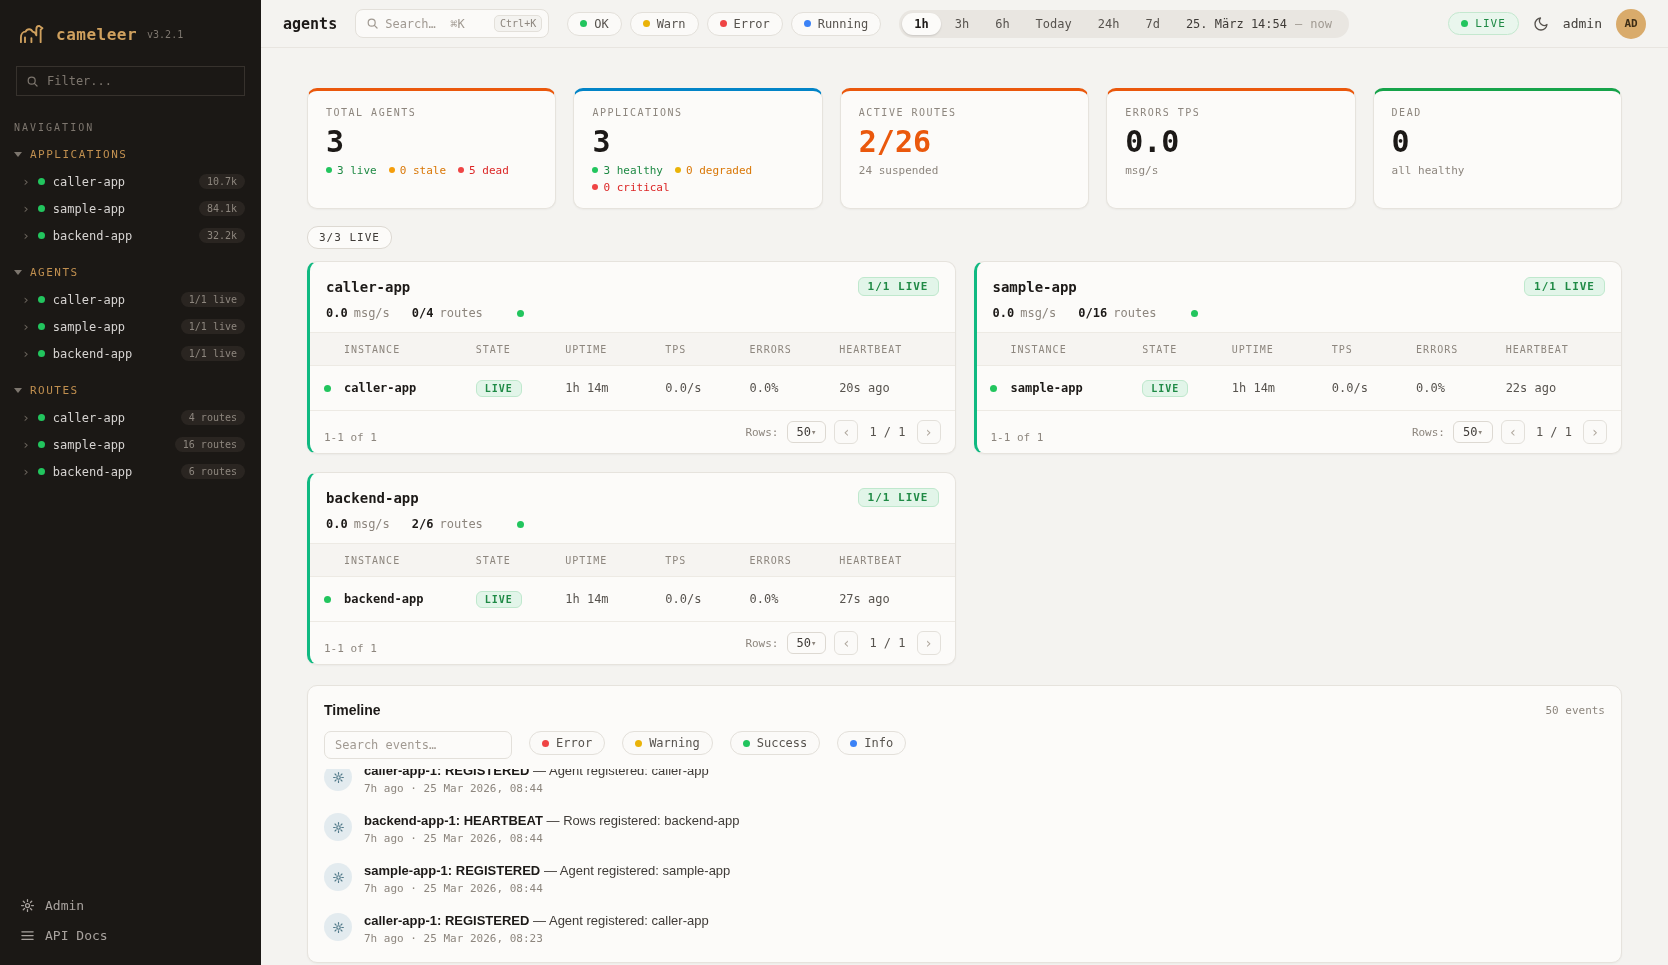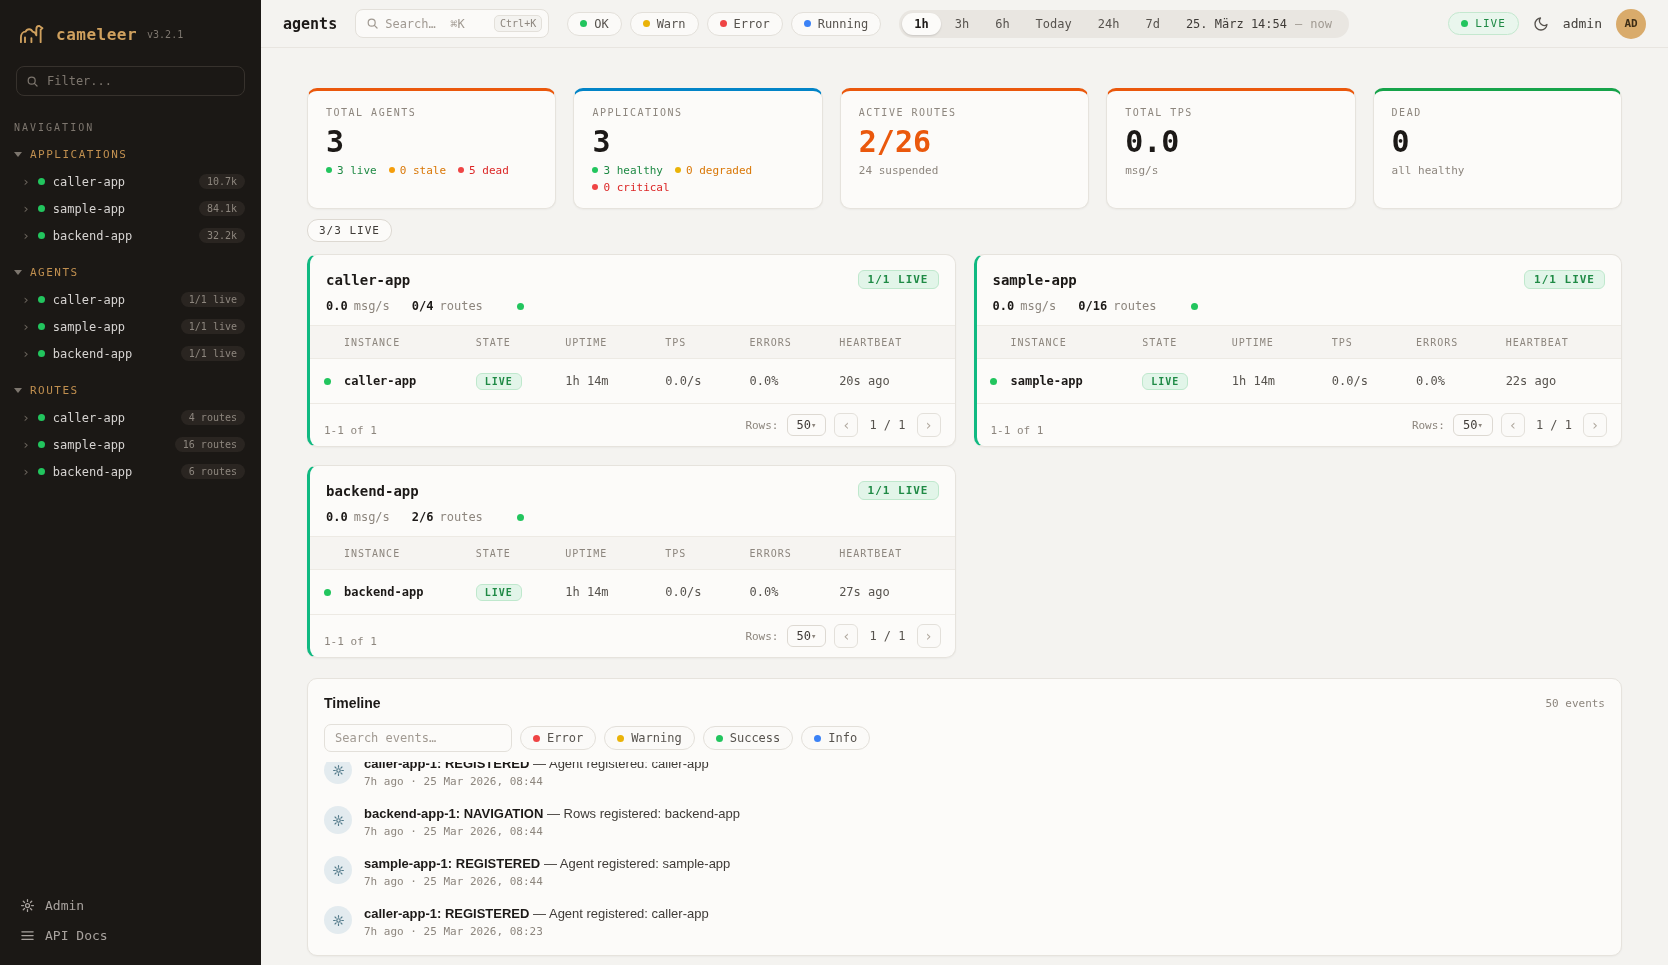--- a/index.html
+++ b/index.html
@@ -8,21 +8,21 @@
   button{font:inherit;background:none;border:none;cursor:pointer;color:inherit}
   input{font:inherit;outline:none}
 
   
   .sidebar{width:261px;flex-shrink:0;background:#1b1815;display:flex;flex-direction:column;height:100%}
   .logo-row{display:flex;align-items:center;gap:10px;padding:20px 18px 12px}
   .logo-name{color:#cfa05e;font-size:16px;font-weight:700;letter-spacing:.5px}
   .logo-ver{color:#7d766e;font-size:10px}
   .side-filter{position:relative;margin:6px 16px 10px}
   .side-filter svg{position:absolute;left:10px;top:9px}
-  .side-filter input{width:100%;background:transparent;border:1px solid #37322d;border-radius:8px;padding:7px 10px 7px 30px;color:#d6d3d1;font-size:12px}
+  .side-filter input{width:100%;background:transparent;border:1px solid #37322d;border-radius:0;padding:7px 10px 7px 30px;color:#d6d3d1;font-size:12px}
   .side-filter input::placeholder{color:#7d766e}
   .nav-label{padding:16px 20px 10px 14px;font-size:10px;letter-spacing:2px;color:#7d766e}
   .side-section{margin-bottom:12px}
   .sec-head{display:flex;align-items:center;gap:8px;padding:5px 20px 7px 14px;cursor:pointer;background:none;width:100%;text-align:left}
   .sec-caret{width:0;height:0;border-left:4px solid transparent;border-right:4px solid transparent;border-top:5px solid #7d766e}
   .sec-label{font-size:11px;letter-spacing:1.5px;color:#c08f4f}
   .side-item{display:flex;align-items:center;gap:8px;padding:6px 16px 6px 22px;font-size:12px;color:#d6d3d1;cursor:pointer;width:100%;text-align:left}
   .item-chev{color:#6b645c;font-size:13px;line-height:1}
   .dot{display:inline-block;width:7px;height:7px;border-radius:50%;flex-shrink:0}
   .dot.ok{background:#22c55e}
@@ -63,21 +63,21 @@
   .stat-card.accent-blue{border-top-color:#0284c7}
   .stat-card.accent-green{border-top-color:#16a34a}
   .stat-title{font-size:10px;letter-spacing:1.5px;color:#8d867e}
   .stat-value{font-size:30px;font-weight:700;margin:9px 0 7px;line-height:1}
   .stat-value.orange{color:#ea580c}
   .stat-meta{display:flex;flex-wrap:wrap;gap:4px 12px;font-size:11px}
   .meta-item{display:inline-flex;align-items:flex-start;gap:5px}
   .meta-item .dot{margin-top:3px;width:6px;height:6px}
   .m-ok{color:#1f8a45}.m-warn{color:#d97706}.m-err{color:#dc2626}
   .stat-sub{font-size:11px;color:#8d867e}
-  .overall-live{display:inline-flex;align-items:center;gap:7px;margin:10px 0 12px;background:#fcfbf9;border:1px solid #ddd9d2;border-radius:11px;padding:4px 11px;font-size:11px;letter-spacing:1px;color:#3f3b37}
+  .overall-live{display:inline-flex;align-items:center;gap:7px;margin:17px 0 12px;background:#fcfbf9;border:1px solid #ddd9d2;border-radius:11px;padding:4px 11px;font-size:11px;letter-spacing:1px;color:#3f3b37}
 
   
   .apps-grid{display:grid;grid-template-columns:1fr 1fr;gap:18px;margin-bottom:20px}
   .app-card{background:#fcfbf9;border:1px solid #e6e3dd;border-left:3px solid #10b981;border-radius:10px;box-shadow:0 1px 2px rgba(0,0,0,.04);overflow:hidden;align-self:start}
   .app-head{display:flex;align-items:center;justify-content:space-between;padding:15px 16px 10px}
   .app-name{font-size:14px;font-weight:700}
   .live-badge{background:#e2f5e9;border:1px solid #bfe8cd;color:#1f8a45;border-radius:6px;padding:2px 9px;font-size:11px;letter-spacing:1px;font-weight:700}
   .app-stats{display:flex;align-items:center;gap:6px;padding:0 16px 12px;font-size:12px}
   .app-stats .val{font-weight:700}
   .app-stats .unit{color:#8d867e;margin-right:16px}
@@ -96,21 +96,21 @@
   .rows-select{display:inline-flex;align-items:center;gap:0;border:1px solid #ddd9d2;border-radius:6px;background:#fcfbf9;padding:3px 9px;font-size:12px;color:#3f3b37;cursor:pointer}
   .rows-select .caret{font-size:9px;color:#8d867e}
   .pg-btn{width:24px;height:24px;border:1px solid #e3e0da;border-radius:6px;background:#fbfaf8;color:#b0a89e;display:flex;align-items:center;justify-content:center;font-size:14px;line-height:1}
   .page-ind{font-size:12px;color:#57534e;padding:0 3px}
 
   
   .timeline-card{background:#fcfbf9;border:1px solid #e6e3dd;border-radius:10px;box-shadow:0 1px 2px rgba(0,0,0,.04);padding-bottom:8px}
   .tl-head{display:flex;align-items:center;justify-content:space-between;padding:16px 16px 13px}
   .tl-title{font-size:14px;font-weight:700;font-family:Liberation Sans, sans-serif}
   .tl-count{font-size:11px;color:#8d867e}
-  .tl-controls{display:flex;align-items:center;gap:8px;padding:0 16px 10px}
+  .tl-controls{display:flex;align-items:flex-start;gap:17px;padding:0 16px 10px}
   .tl-search{border:1px solid #e3e0da;border-radius:7px;background:#fcfbf9;padding:6px 10px;font-size:12px;width:188px;color:#44403c}
   .tl-search::placeholder{color:#a19a92}
   .tl-events{overflow:hidden;padding:0 16px}
   .tl-event{display:flex;gap:12px;padding:9px 0;align-items:flex-start;cursor:pointer}
   .tl-event:first-child{margin-top:-15px}
   .tl-ico{width:28px;height:28px;border-radius:50%;background:#e3ebef;display:flex;align-items:center;justify-content:center;flex-shrink:0}
   .tl-body{font-family:"Liberation Sans",sans-serif}
   .tl-text{font-size:13px;color:#3f3b37}
   .tl-text .strong{font-weight:600;color:#1c1917}
   .tl-time{font-size:11px;color:#8d867e;margin-top:4px;font-family:"DejaVu Sans Mono",monospace}
@@ -330,21 +330,21 @@
               <span class="m-err">0 critical</span>
             </span>
         </div>
       </div>
       <div class="stat-card">
         <div class="stat-title">ACTIVE ROUTES</div>
         <div class="stat-value orange">2/26</div>
         <div class="stat-sub">24 suspended</div>
       </div>
       <div class="stat-card">
-        <div class="stat-title">TOTAL TPS</div>
+        <div class="stat-title">ERRORS TPS</div>
         <div class="stat-value">0.0</div>
         <div class="stat-sub">msg/s</div>
       </div>
       <div class="stat-card accent-green">
         <div class="stat-title">DEAD</div>
         <div class="stat-value">0</div>
         <div class="stat-sub">all healthy</div>
       </div>
     </section>
 
@@ -548,21 +548,21 @@
         </div>
 
         <div class="tl-event">
           <span class="tl-ico">
             <svg width="13" height="13" viewBox="0 0 24 24" fill="none" stroke="#527a8a" stroke-width="2.2" stroke-linecap="round">
               <circle cx="12" cy="12" r="3.2"></circle>
               <path d="M12 3v3M12 18v3M3 12h3M18 12h3M5.6 5.6l2 2M16.4 16.4l2 2M18.4 5.6l-2 2M7.6 16.4l-2 2"></path>
             </svg>
           </span>
           <div class="tl-body">
-            <div class="tl-text"><span class="strong">backend-app-1: NAVIGATION</span> <span>— Rows registered: backend-app</span></div>
+            <div class="tl-text"><span class="strong">backend-app-1: HEARTBEAT</span> <span>— Rows registered: backend-app</span></div>
             <div class="tl-time">7h ago · 25 Mar 2026, 08:44</div>
           </div>
         </div>
 
         <div class="tl-event">
           <span class="tl-ico">
             <svg width="13" height="13" viewBox="0 0 24 24" fill="none" stroke="#527a8a" stroke-width="2.2" stroke-linecap="round">
               <circle cx="12" cy="12" r="3.2"></circle>
               <path d="M12 3v3M12 18v3M3 12h3M18 12h3M5.6 5.6l2 2M16.4 16.4l2 2M18.4 5.6l-2 2M7.6 16.4l-2 2"></path>
             </svg>

